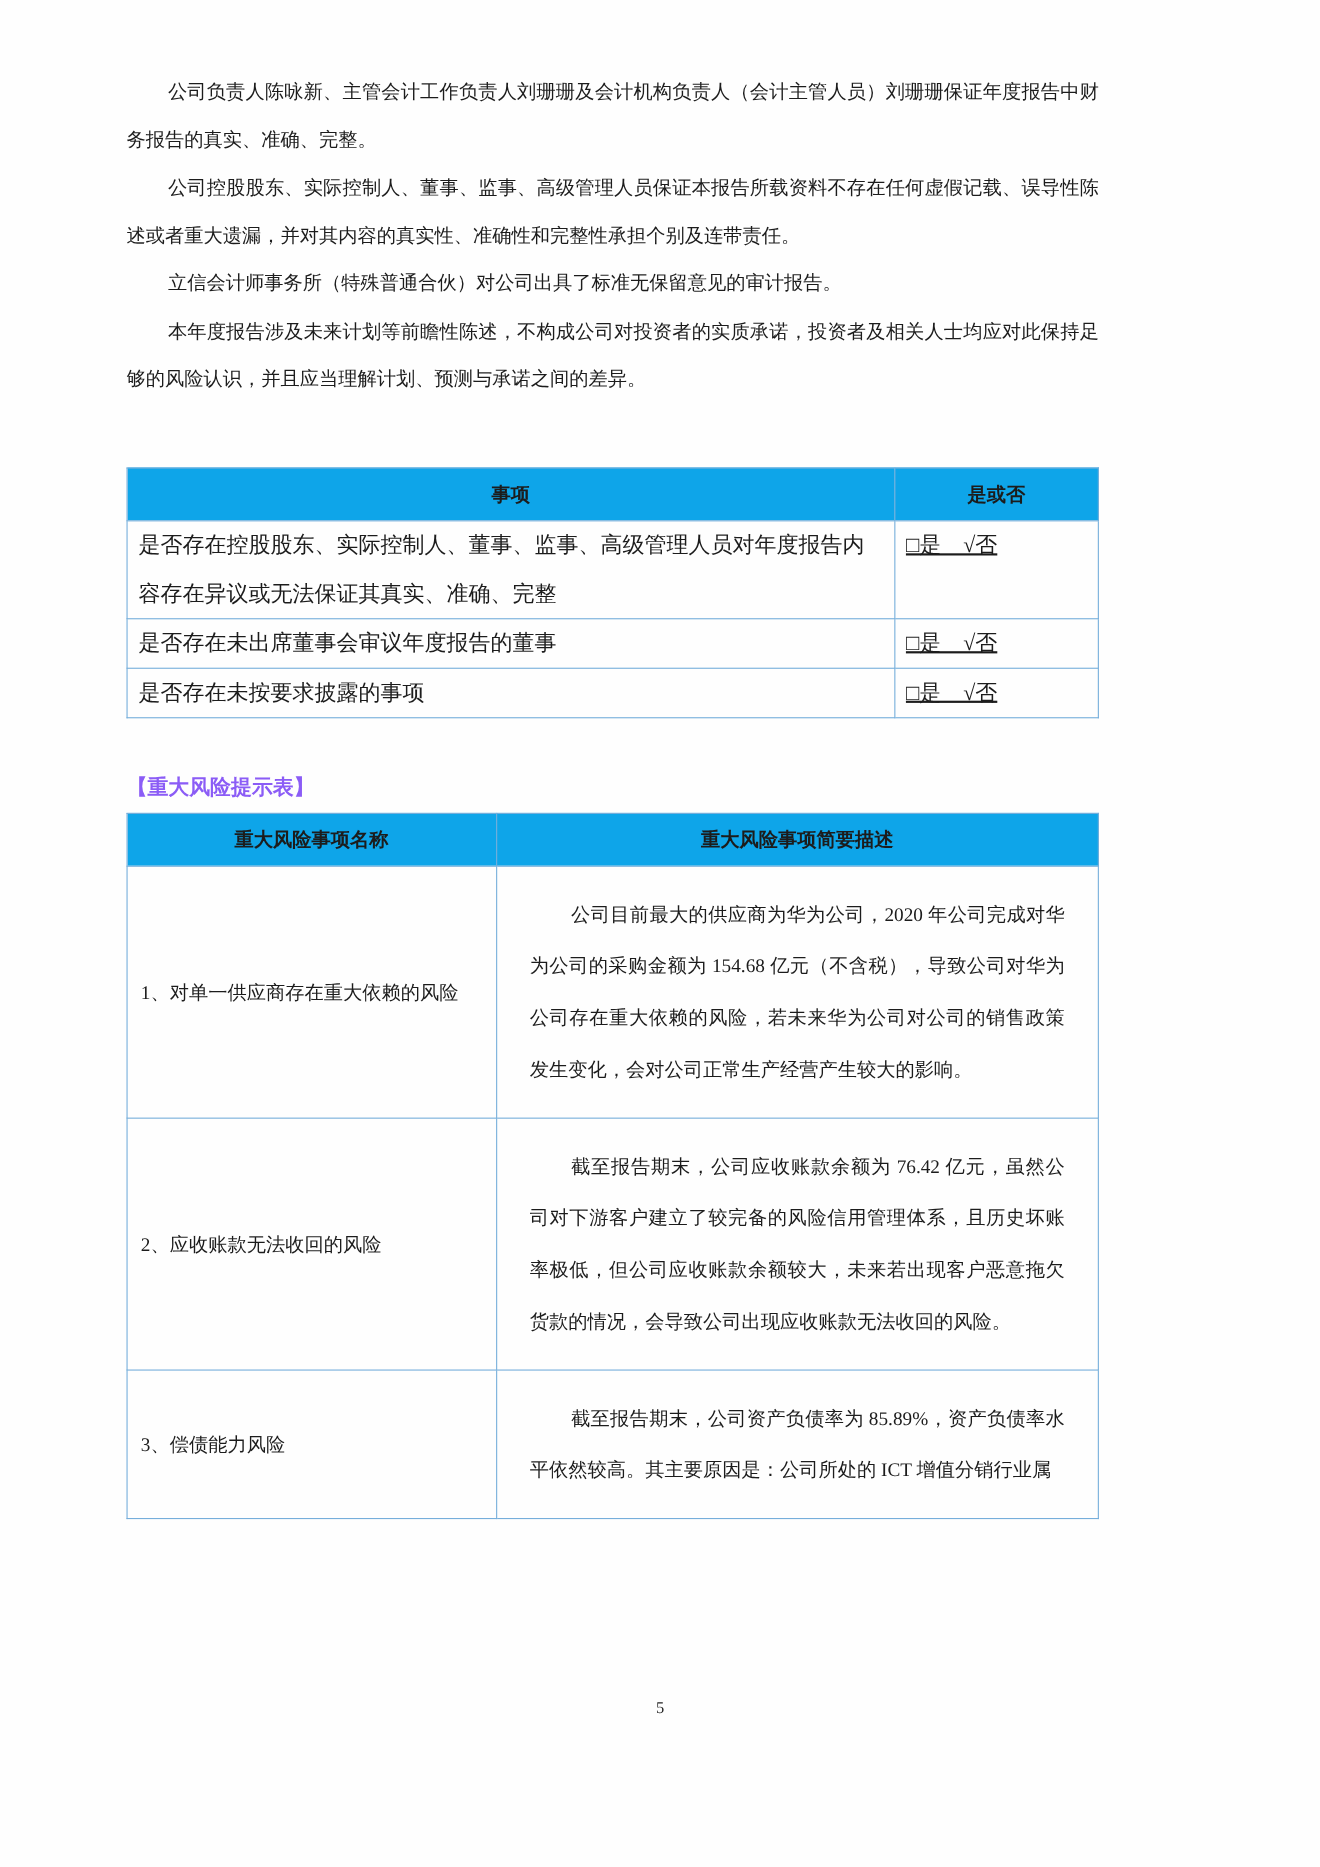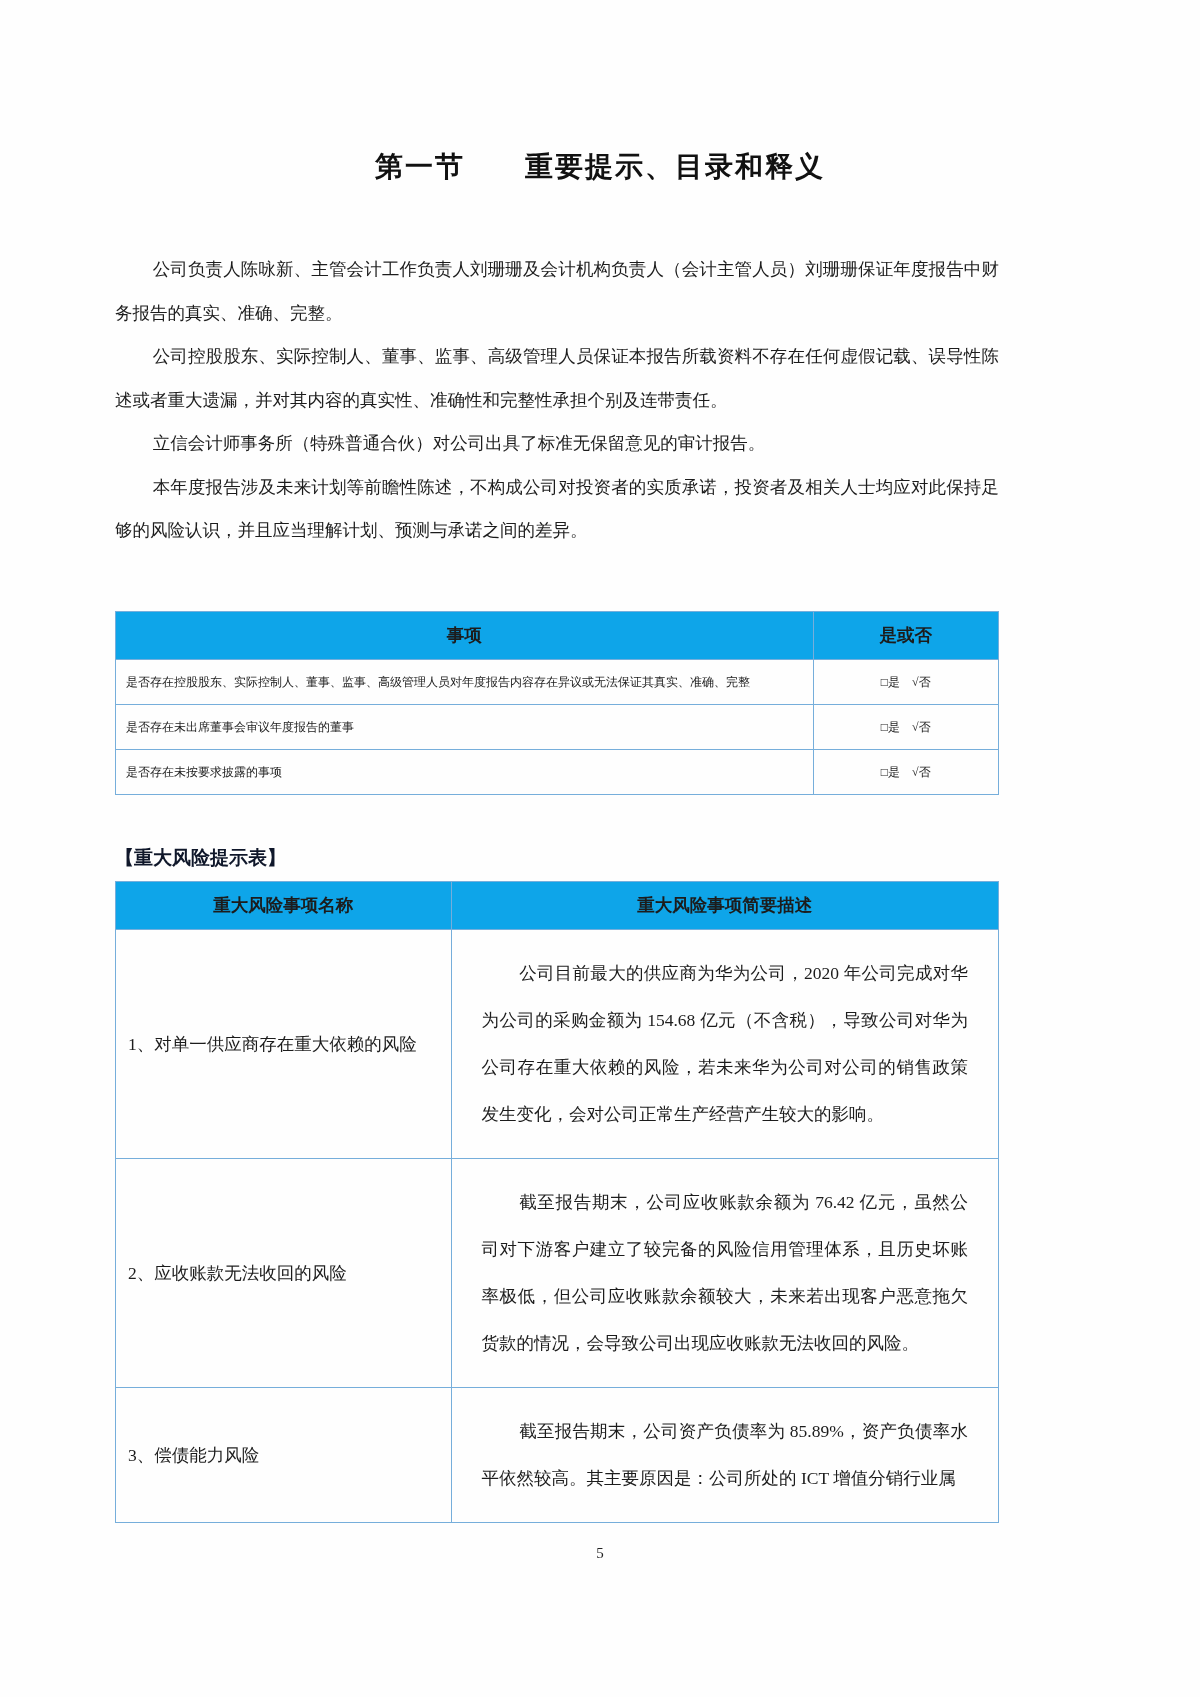--- a/index.html
+++ b/index.html
@@ -47,36 +47,36 @@
     background: #0ea5e9;
     font-weight: bold;
     text-align: center;
     height: 45px;
     font-size: 17.5px;
     font-family: "Liberation Serif", serif;
   }
 
   .items-table { margin-top: 58px; }
   .items-table td {
-    font-size: 12px;
+    font-size: 20px;
     line-height: 44px;
     padding: 0 10px;
     vertical-align: top;
     height: 44px;
     margin-top: 36px;
   }
   .items-table .col-item { width: 79%; }
-  .items-table .ans { text-align: center; white-space: nowrap; }
+  .items-table .ans { text-align: left; white-space: nowrap; text-decoration: underline; }
 
   .risk-heading {
     margin-top: 50px;
     font-size: 19px;
     font-weight: bold;
     font-family: "Liberation Sans", sans-serif;
-    color: #0f172a;
+    color: #8b5cf6;
   }
 
   .risk-table { margin-top: 10px; }
   .risk-table .col-name { width: 38%; }
   .risk-table td.name {
     vertical-align: middle;
     padding: 0 12px;
     font-size: 17.5px;
     line-height: 30px;
   }
@@ -96,21 +96,20 @@
     width: 100%;
     text-align: center;
     font-size: 15px;
     color: #222;
   }
 </style>
 </head>
 <body>
 
 <div class="page">
-  <h1 class="doc-title">第一节　　重要提示、目录和释义</h1>
 
   <div class="content">
 
     <section class="statement">
       <p>公司负责人陈咏新、主管会计工作负责人刘珊珊及会计机构负责人（会计主管人员）刘珊珊保证年度报告中财务报告的真实、准确、完整。</p>
       <p>公司控股股东、实际控制人、董事、监事、高级管理人员保证本报告所载资料不存在任何虚假记载、误导性陈述或者重大遗漏，并对其内容的真实性、准确性和完整性承担个别及连带责任。</p>
       <p>立信会计师事务所（特殊普通合伙）对公司出具了标准无保留意见的审计报告。</p>
       <p>本年度报告涉及未来计划等前瞻性陈述，不构成公司对投资者的实质承诺，投资者及相关人士均应对此保持足够的风险认识，并且应当理解计划、预测与承诺之间的差异。</p>
     </section>
 

